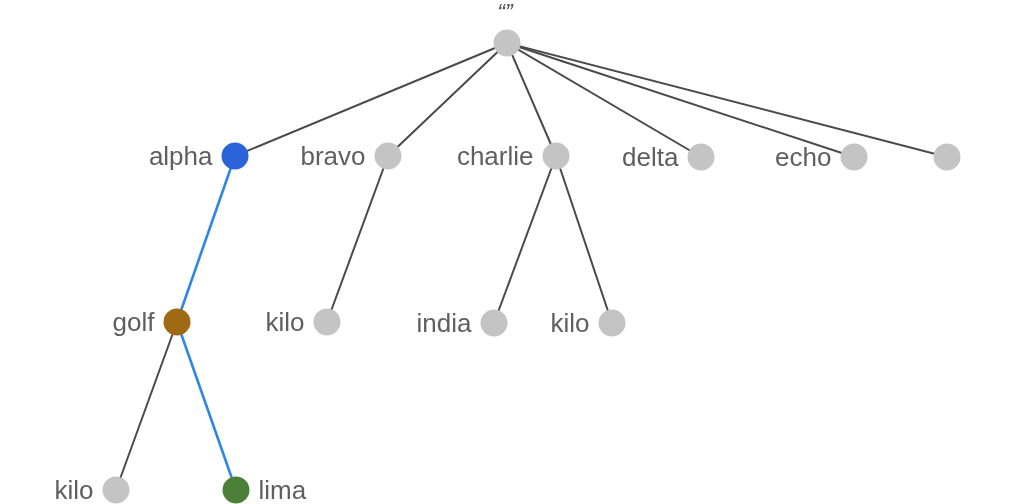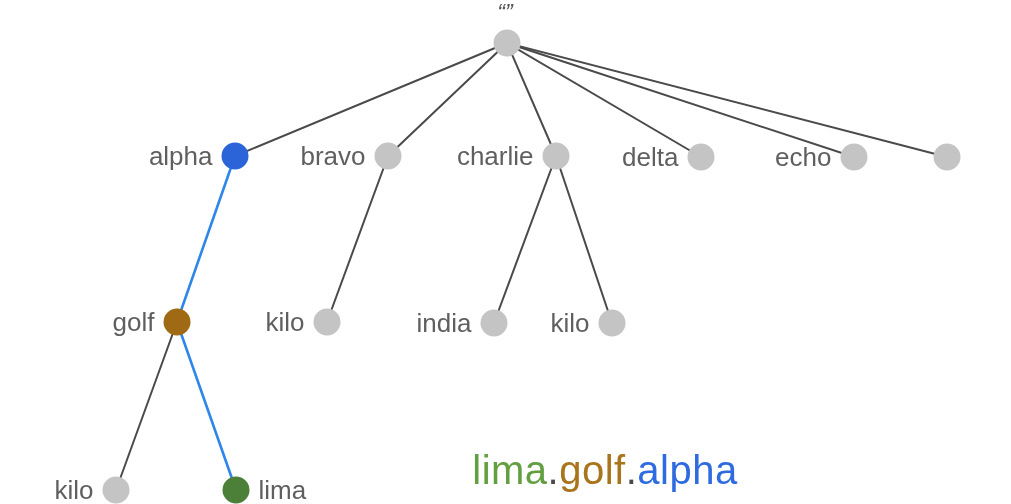--- a/index.html
+++ b/index.html
@@ -84,14 +84,13 @@
       <text class="node-label" x="533.5" y="165" text-anchor="end">charlie</text>
       <text class="node-label" x="678.5" y="166" text-anchor="end">delta</text>
       <text class="node-label" x="831.5" y="166" text-anchor="end">echo</text>
       <text class="node-label" x="154.5" y="331" text-anchor="end">golf</text>
       <text class="node-label" x="304.5" y="331" text-anchor="end">kilo</text>
       <text class="node-label" x="471.5" y="332" text-anchor="end">india</text>
       <text class="node-label" x="589.5" y="332" text-anchor="end">kilo</text>
       <text class="node-label" x="93.5" y="499" text-anchor="end">kilo</text>
       <text class="node-label" x="258.5" y="499" text-anchor="start">lima</text>
     </svg>
-  <div id="path-label" class="path-label"><span style="color: rgb(97, 159, 65);">lima</span><span style="color: rgb(74, 74, 74);">.</span><span style="color: rgb(168, 116, 28);">golf</span><span style="color: rgb(74, 74, 74);">.</span><span style="color: rgb(47, 107, 224);">alpha</span></div>
 </div>
 
 </body></html>

